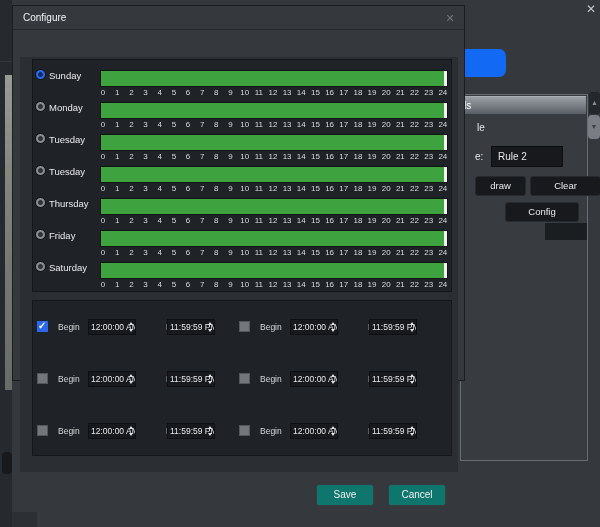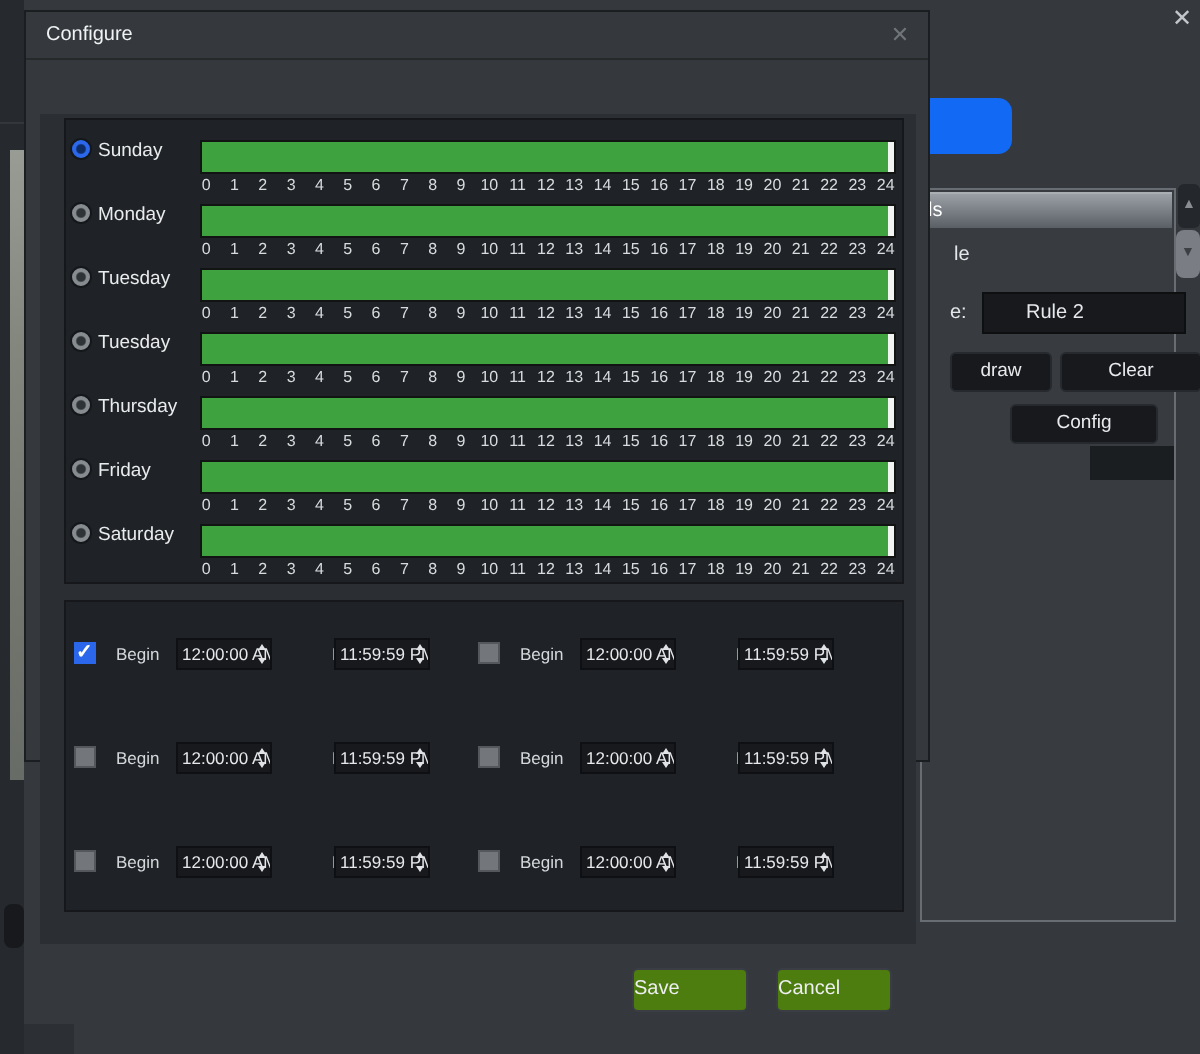--- a/index.html
+++ b/index.html
@@ -17,21 +17,21 @@
 
   
   .main-close { left:583px; top:1px; width:16px; height:16px; color:#c3c7cb; font-size:12px; line-height:16px; text-align:center; }
   .blue-btn { left:452px; top:49px; width:54px; height:28px; background:#1169f4; border-radius:7px; }
   .right-panel-border { left:460px; top:94px; width:128px; height:367px; border:1px solid #686d73; background:#383c41; }
   .hl-row { left:462px; top:96px; width:124px; height:18px; background:linear-gradient(180deg,#9aa0a5,#5a5f65); border-top:1px solid #aaafb4; color:#ffffff; font-size:10px; line-height:17px; padding-left:2px; }
   .scroll-up { left:589px; top:92px; width:11px; height:22px; background:#24272b; border-radius:3px; color:#8a8e93; font-size:7px; text-align:center; line-height:22px; }
   .scroll-dn { left:588px; top:115px; width:12px; height:24px; background:#7a7e84; border-radius:4px; color:#3c4045; font-size:7px; text-align:center; line-height:24px; }
   .lbl-le { left:477px; top:122px; color:#e4e7e9; font-size:10px; }
   .lbl-e { left:475px; top:151px; color:#e4e7e9; font-size:10px; }
-  .rule-input { left:491px; top:146px; width:102px; height:21px; background:#17191c; border:1px solid #0d0f11; color:#e6e8ea; font-size:10px; line-height:19px; padding-left:21px; }
+  .rule-input { left:491px; top:146px; width:72px; height:21px; background:#17191c; border:1px solid #0d0f11; color:#e6e8ea; font-size:10px; line-height:19px; padding-left:6px; }
   .rbtn { background:#17191c; border:1px solid #26292d; border-radius:3px; color:#e8eaec; font-size:9.5px; text-align:center;margin-left:23px; }
   .btn-draw { left:452px; top:176px; width:51px; height:20px; line-height:18px; }
   .btn-clear { left:507px; top:176px; width:71px; height:20px; line-height:18px; }
   .btn-config { left:482px; top:202px; width:74px; height:20px; line-height:18px; }
   .dark-box { left:545px; top:223px; width:42px; height:17px; background:#1b1e21; }
 
   
   .dialog { left:12px; top:5px; width:453px; height:376px; background:#35393d; border:1px solid #1b1e21; }
   .titlebar { position:absolute; left:0; top:0; width:100%; height:24px; border-bottom:1px solid #26292a; }
   .title { position:absolute; left:10px; top:0; line-height:24px; color:#f0f2f4; font-size:10px; }
@@ -68,21 +68,21 @@
   .tg-begin { position:absolute; left:21px; top:3px; font-size:8.5px; color:#d5d8db; }
   .tg-end { position:absolute; left:109px; top:3px; font-size:8.5px; color:#d5d8db;padding-left:20px; }
   .time-input { position:absolute; top:0; width:48px; height:16px; background:#17191c; border:1px solid #0e1013; overflow:hidden; }
   .ti-1 { left:51px; } .ti-2 { left:130px; }
   .time-input .txt { position:absolute; left:2px; top:0; line-height:14px; font-size:8.5px; color:#e6e8ea; white-space:nowrap; }
   .spin { position:absolute; right:1px; top:0; width:5px; height:14px; }
   .spin i { position:absolute; left:0; width:0; height:0; border-left:2.5px solid transparent; border-right:2.5px solid transparent; }
   .spin .up { top:2px; border-bottom:3px solid #dfe3e6; }
   .spin .dn { bottom:2px; border-top:3px solid #dfe3e6; }
 
-  .dlg-btn { position:absolute; top:478px; width:58px; height:22px; background:#4d7c0f; border:1px solid #3a3e44; border-radius:3px; color:#edeff1; font-size:10px; line-height:20px; }
+  .dlg-btn { position:absolute; top:478px; width:58px; height:22px; background:#0f766e; border:1px solid #3a3e44; border-radius:3px; color:#edeff1; font-size:10px; text-align:center; line-height:20px; }
   .btn-save { left:303px; } .btn-cancel { left:375px; }
 </style>
 </head>
 <body>
 
 <div class="screen">
 
   <div class="abs left-strip"></div>
   <div class="abs left-div"></div>
   <div class="abs video-sliver"></div>

